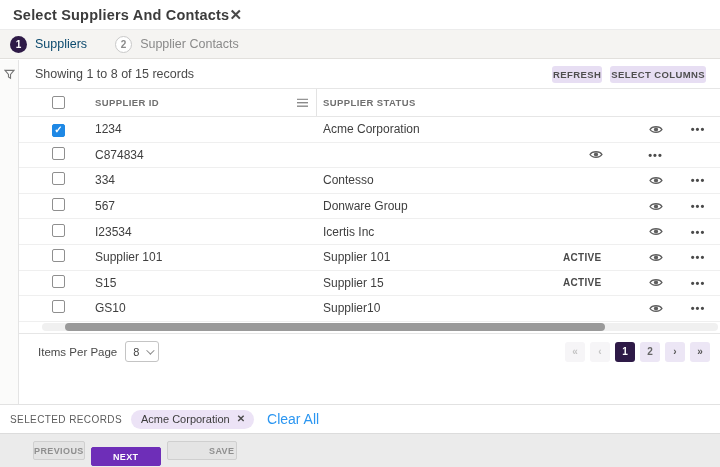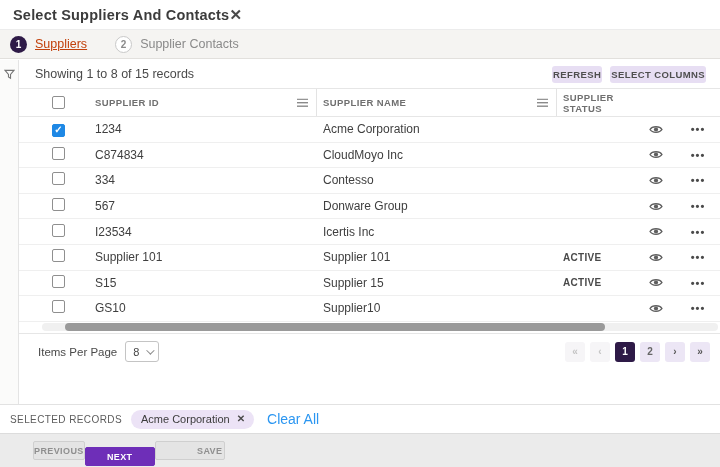--- a/index.html
+++ b/index.html
@@ -15,21 +15,21 @@
 
   
   .stepper { height:29px; background:#f5f4f2; border-bottom:1px solid #e2e0dd;
     display:flex; align-items:center; gap:28px; padding-left:10px; }
   .step { display:flex; align-items:center; gap:8px; }
   .step-circle { width:17px; height:17px; border-radius:50%; font-size:10px; font-weight:700;
     display:flex; align-items:center; justify-content:center; }
   .step.active .step-circle { background:#2e1a47; color:#fff; }
   .step.inactive .step-circle { background:#fff; color:#8a8a8a; border:1px solid #c9c9c9; }
   .step-label { font-size:12.5px; color:#8a8a8a; }
-  .step.active .step-label { color:#c2410c;text-decoration:underline; }
+  .step.active .step-label { color:#0c4a6e; }
 
   
   .body { position:absolute; top:60px; left:0; right:0; bottom:63px; display:flex; }
   .rail { width:19px; background:#fbfbfa; border-right:1px solid #e4e4e4;
     display:flex; justify-content:center; padding-top:9px; }
   .content { flex:1; display:flex; flex-direction:column; }
 
   .toolbar { height:29px; border-bottom:1px solid #e6e6e6; display:flex; align-items:center;
     padding:0 14px 0 16px; }
   .showing { font-size:12.5px; color:#4a4a4a; }
@@ -83,21 +83,21 @@
     border-top:1px solid #e2e2e2; display:flex; align-items:center; padding-left:10px; }
   .sel-label { font-size:10px; font-weight:400; color:#5c5c5c; letter-spacing:.4px; }
   .chip { margin-left:9px; background:#ece3f6; border-radius:10px; height:19px;
     display:flex; align-items:center; gap:7px; padding:0 9px 0 10px; }
   .chip-text { font-size:11px; color:#3c3c3c; }
   .chip-x { font-size:10px; color:#4a4a4a; font-weight:700; cursor:pointer; line-height:1; }
   .clear-all { margin-left:13px; font-size:14px; color:#2b96f1; cursor:pointer; text-decoration:none; }
 
   
   .footer { position:absolute; left:0; right:0; bottom:0; height:34px; background:#ebebeb;
-    border-top:1px solid #dcdcdc; display:flex; align-items:center; gap:0; padding-left:33px; }
+    border-top:1px solid #dcdcdc; display:flex; align-items:center; gap:6px; padding-left:33px; }
   .f-btn { height:19px; border-radius:2px; font-size:9px; font-weight:700; letter-spacing:.4px;
     font-family:inherit; cursor:pointer; }
   .f-btn.ghost { min-width:48px; background:#e4e4e4; border:1px solid #cfcfcf; color:#8f8f8f; }
   .f-btn.wide { min-width:70px;padding-left:40px; }
   .f-btn.primary { min-width:70px; background:#6e2eb8; border:1px solid #6e2eb8; color:#fff;margin-top:12px; }
 
   svg { display:block; }
 </style>
 </head>
 <body>
@@ -148,32 +148,20 @@
           <span class="menu-ic">
             <svg width="11" height="9" viewBox="0 0 11 9">
                 <g fill="#8a8a8a">
                   <rect x="0" y="0" width="11" height="1.4"></rect>
                   <rect x="0" y="3.5" width="11" height="1.4"></rect>
                   <rect x="0" y="7" width="11" height="1.4"></rect>
                 </g>
               </svg>
           </span>
         </div>
-        <div class="hcell with-menu">
-          <span>SUPPLIER NAME</span>
-          <span class="menu-ic">
-            <svg width="11" height="9" viewBox="0 0 11 9">
-                <g fill="#8a8a8a">
-                  <rect x="0" y="0" width="11" height="1.4"></rect>
-                  <rect x="0" y="3.5" width="11" height="1.4"></rect>
-                  <rect x="0" y="7" width="11" height="1.4"></rect>
-                </g>
-              </svg>
-          </span>
-        </div>
         <div class="hcell">
           <span>SUPPLIER STATUS</span>
         </div>
         <div class="hcell"></div>
           <div class="hcell"></div>
       </div>
 
       <div>
 
         <div class="grid-row">
@@ -187,21 +175,20 @@
                 <circle cx="7" cy="5.5" r="2.1" fill="#5f5f5f"></circle>
               </svg>
             </div>
           <div class="c-dots">
               <span class="dots">•••</span>
             </div>
         </div>
         <div class="grid-row">
           <div class="cell c-check"><span class="cb"></span></div>
           <div class="cell">C874834</div>
-          <div class="cell">CloudMoyo Inc</div>
           <div class="cell c-status"></div>
           <div class="c-eye">
               <svg width="14" height="11" viewBox="0 0 14 11">
                 <path d="M1 5.5 C3.2 1.8 10.8 1.8 13 5.5 C10.8 9.2 3.2 9.2 1 5.5 Z" fill="none" stroke="#5f5f5f" stroke-width="1.3"></path>
                 <circle cx="7" cy="5.5" r="2.1" fill="#5f5f5f"></circle>
               </svg>
             </div>
           <div class="c-dots">
               <span class="dots">•••</span>
             </div>

